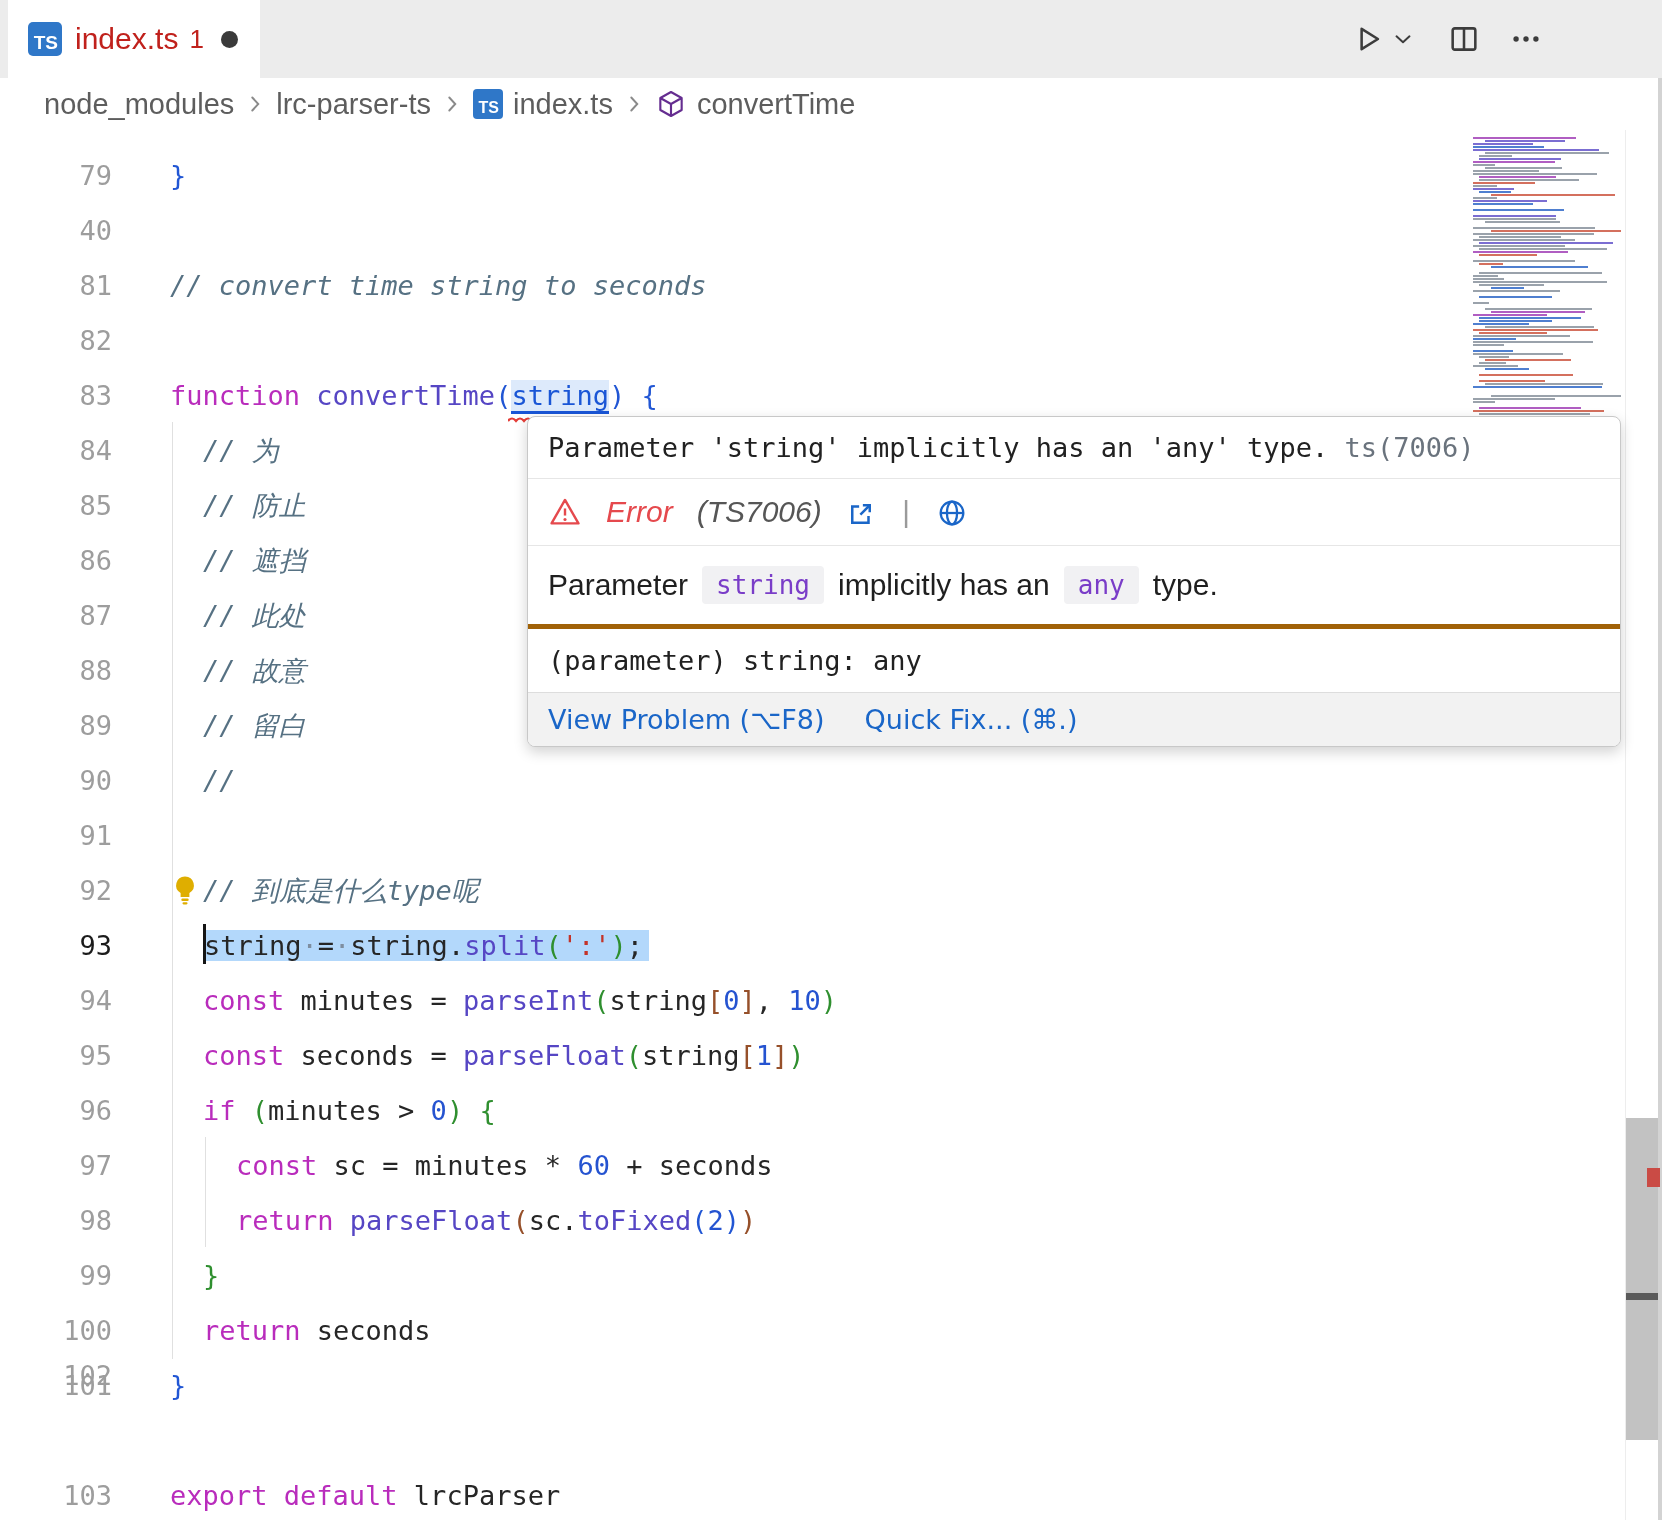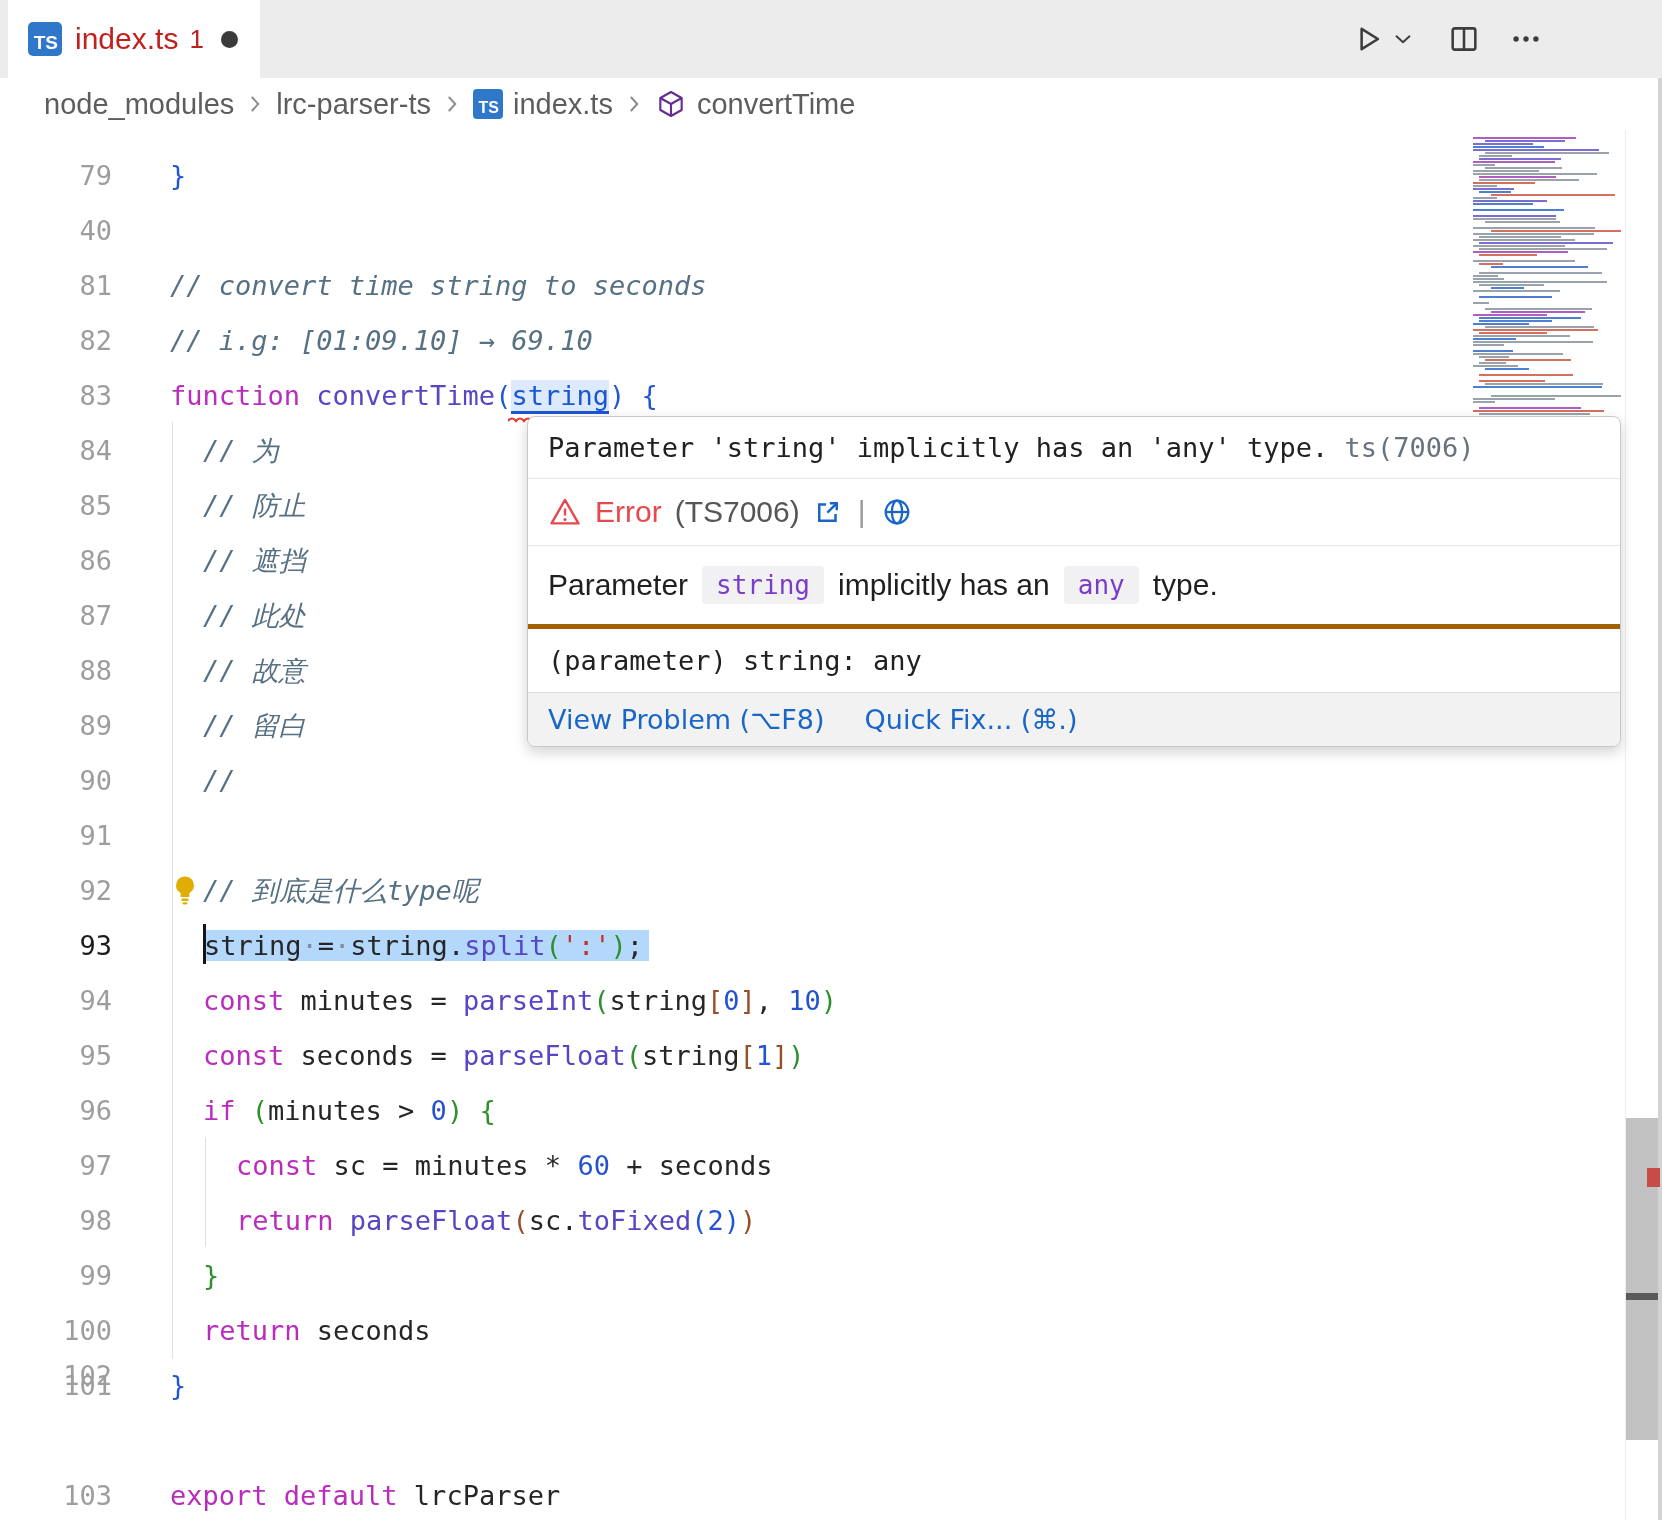--- a/index.html
+++ b/index.html
@@ -51,22 +51,22 @@
   .sb-thumb { position:absolute; left:1626px; top:1118px; width:32px; height:322px; background:#c2c2c2; }
   .sb-error { position:absolute; left:1647px; top:1168px; width:13px; height:19px; background:#ca4b45; }
   .sb-cursorbar { position:absolute; left:1626px; top:1293px; width:32px; height:7px; background:#5a5a5a; }
 
   
   .tooltip { position:absolute; left:527px; top:416px; width:1094px; background:#fff;
              border:1px solid #c8c8c8; border-radius:8px; box-shadow:0 5px 14px rgba(0,0,0,.18); z-index:10; }
   .tt-row1 { padding:15px 20px; font-family:"DejaVu Sans Mono",monospace; font-size:27px; color:#212121;
              border-bottom:1px solid #e6e6e6; }
   .tt-coderef { color:#6a737d; }
-  .tt-row2 { padding:16px 20px; display:flex; align-items:center; gap:13px; font-size:30px;
-             border-bottom:1px solid #e6e6e6; }
+  .tt-row2 { padding:16px 20px; display:flex; align-items:flex-end; gap:24px; font-size:30px;
+             border-bottom:1px solid #e6e6e6;font-style:italic; }
   .tt-error { color:#e5494d; }
   .tt-errcode { color:#565656; }
   .tt-pipe { color:#9a9a9a; margin:0 2px; }
   .tt-row3 { padding:20px 20px; font-size:30px; color:#1f1f1f; border-bottom:5px solid #a16207;
              display:flex; align-items:center; gap:14px; flex-wrap:wrap; }
   .chip { font-family:"DejaVu Sans Mono",monospace; font-size:26px; background:#f1f1f3; color:#7a3dc8;
           padding:4px 14px; border-radius:4px; }
   .tt-row4 { padding:16px 20px; font-family:"DejaVu Sans Mono",monospace; font-size:27px; color:#212121; }
   .tt-footer { background:#f2f2f2; border-top:1px solid #dddddd; border-radius:0 0 7px 7px;
                padding:11px 20px; display:flex; gap:40px; font-size:27px;
@@ -136,21 +136,21 @@
   </span>
 </div>
 
 <div class="editor">
   <div class="guide" style="left:172px; top:292px; height:937px;"></div>
   <div class="guide" style="left:205px; top:1007px; height:110px;"></div>
   <div id="code-lines">
       <div class="line" style="top: 17.5px;"><span class="ln">79</span><span class="codetxt" style="padding-left: 0px;"><span class="tk-b1">}</span></span></div>
       <div class="line" style="top: 72.5px;"><span class="ln">40</span><span class="codetxt" style="padding-left: 0px;"></span></div>
       <div class="line" style="top: 127.5px;"><span class="ln">81</span><span class="codetxt" style="padding-left: 0px;"><span class="tk-cmt">// convert time string to seconds</span></span></div>
-      <div class="line" style="top: 182.5px;"><span class="ln">82</span><span class="codetxt" style="padding-left: 0px;"><span class="tk-cmt">// i.g: [01:09.10] → 69.10</span></span></div>
+      <div class="line" style="top: 182.5px;"><span class="ln">82</span></div>
       <div class="line" style="top: 237.5px;"><span class="ln">83</span><span class="codetxt" style="padding-left: 0px;"><span class="tk-kw">function</span><span class="tk-pl"> </span><span class="tk-fn">convertTime</span><span class="tk-b1">(</span><span class="tk-prm">string<svg class="squig" width="112" height="9" viewBox="0 0 112 9">
               <path d="M0 6 Q4 1 8 6 Q12 1 16 6 Q20 1 24 6 Q28 1 32 6 Q36 1 40 6 Q44 1 48 6 Q52 1 56 6 Q60 1 64 6 Q68 1 72 6 Q76 1 80 6 Q84 1 88 6 Q92 1 96 6 Q100 1 104 6 Q108 1 112 6" fill="none" stroke="#e43e38" stroke-width="2.2"></path>
             </svg></span><span class="tk-b1">)</span><span class="tk-pl"> </span><span class="tk-b1">{</span></span></div>
       <div class="line" style="top: 292.5px;"><span class="ln">84</span><span class="codetxt" style="padding-left: 33px;"><span class="tk-cmt">// 为</span></span></div>
       <div class="line" style="top: 347.5px;"><span class="ln">85</span><span class="codetxt" style="padding-left: 33px;"><span class="tk-cmt">// 防止</span></span></div>
       <div class="line" style="top: 402.5px;"><span class="ln">86</span><span class="codetxt" style="padding-left: 33px;"><span class="tk-cmt">// 遮挡</span></span></div>
       <div class="line" style="top: 457.5px;"><span class="ln">87</span><span class="codetxt" style="padding-left: 33px;"><span class="tk-cmt">// 此处</span></span></div>
       <div class="line" style="top: 512.5px;"><span class="ln">88</span><span class="codetxt" style="padding-left: 33px;"><span class="tk-cmt">// 故意</span></span></div>
       <div class="line" style="top: 567.5px;"><span class="ln">89</span><span class="codetxt" style="padding-left: 33px;"><span class="tk-cmt">// 留白</span></span></div>
       <div class="line" style="top: 622.5px;"><span class="ln">90</span><span class="codetxt" style="padding-left: 33px;"><span class="tk-cmt">//</span></span></div>

